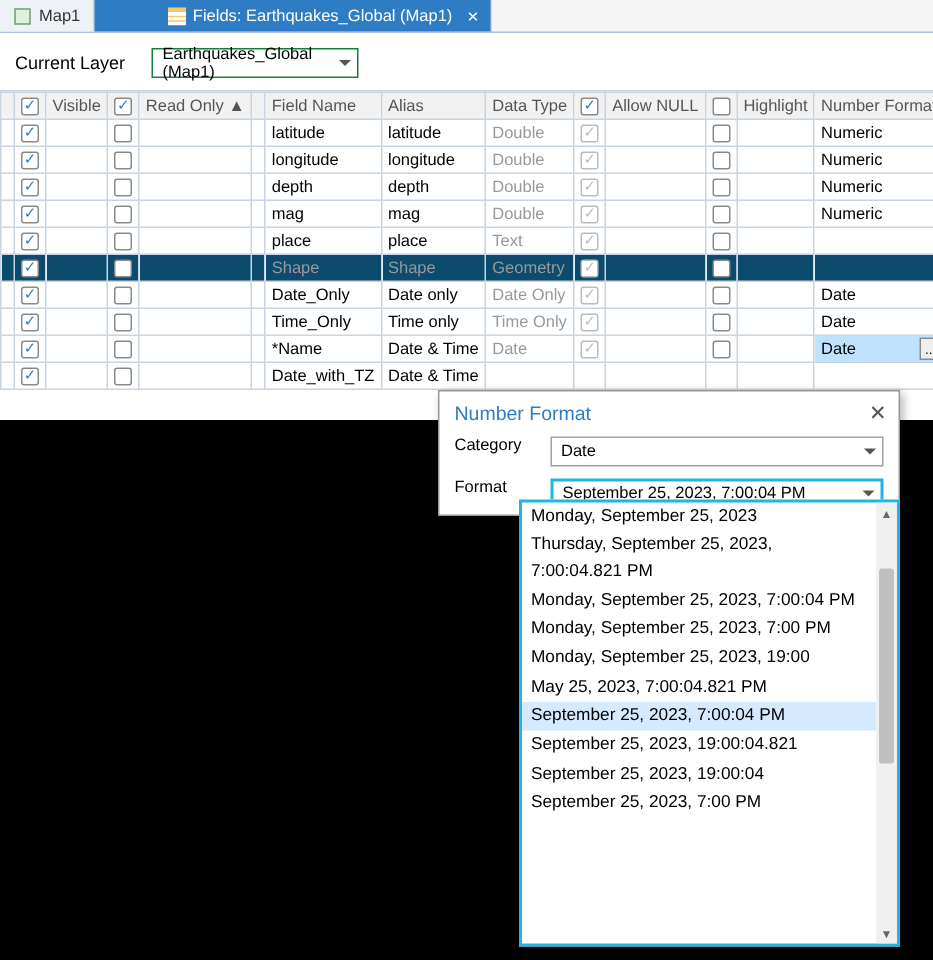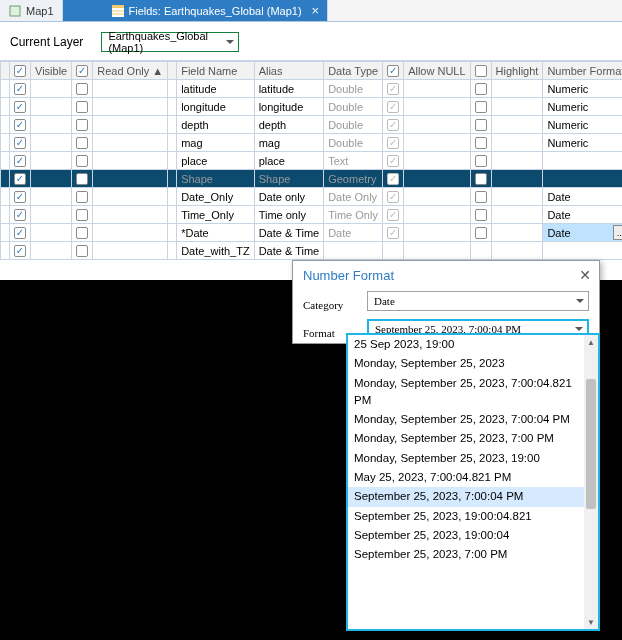--- a/index.html
+++ b/index.html
@@ -139,25 +139,24 @@
     display: flex;
     justify-content: space-between;
     align-items: center;
     padding: 6px 8px 4px 10px;
     color: #2e7cc4;
     font-size: 13px;
   }
   .popup-close { color: #555; font-size: 14px; cursor: pointer; }
   .popup-row {
     display: flex;
-    align-items: flex-end;
+    align-items: flex-start;
     padding: 4px 10px;
     gap: 14px;
     font-size: 11px;
-    font-family: Liberation Serif, serif;
   }
   .popup-row label { width: 50px; }
   .popup-dd {
     flex: 1;
     display: flex;
     align-items: center;
     justify-content: space-between;
     border: 1px solid #a0a0a0;
     height: 20px;
     padding: 0 4px 0 6px;
@@ -425,21 +424,21 @@
           <td></td>
           <td class="">Date</td>
         </tr>
         <tr class="normal">
           <td class="row-handle"></td>
           <td class="center"><span class="chk checked"></span></td>
           <td></td>
           <td class="center"><span class="chk"></span></td>
           <td></td>
           <td></td>
-          <td>*Date</td>
+          <td>*Name</td>
           <td>Date &amp; Time</td>
           <td class="gray">Date</td>
           <td class="center"><span class="chk checked dim"></span></td>
           <td></td>
           <td class="center"><span class="chk"></span></td>
           <td></td>
           <td class="nf-selected">Date<span class="ellipsis">...</span></td>
         </tr>
         <tr class="normal">
           <td class="row-handle"></td>
@@ -479,23 +478,22 @@
         <span class="caret"></span>
       </div>
     </div>
     <div class="cancel-btn">
       <span>cel</span>
     </div>
   </div>
 
   <div class="dd-list">
     <div class="dd-list-inner" id="ddlist">
-        <div class="dd-item">25 Sep 2023, 19:00</div>
         <div class="dd-item">Monday, September 25, 2023</div>
-        <div class="dd-item">Monday, September 25, 2023, 7:00:04.821 PM</div>
+        <div class="dd-item">Thursday, September 25, 2023, 7:00:04.821 PM</div>
         <div class="dd-item">Monday, September 25, 2023, 7:00:04 PM</div>
         <div class="dd-item">Monday, September 25, 2023, 7:00 PM</div>
         <div class="dd-item">Monday, September 25, 2023, 19:00</div>
         <div class="dd-item">May 25, 2023, 7:00:04.821 PM</div>
         <div class="dd-item selected">September 25, 2023, 7:00:04 PM</div>
         <div class="dd-item">September 25, 2023, 19:00:04.821</div>
         <div class="dd-item">September 25, 2023, 19:00:04</div>
         <div class="dd-item">September 25, 2023, 7:00 PM</div>
       </div>
     <div class="dd-scroll">

